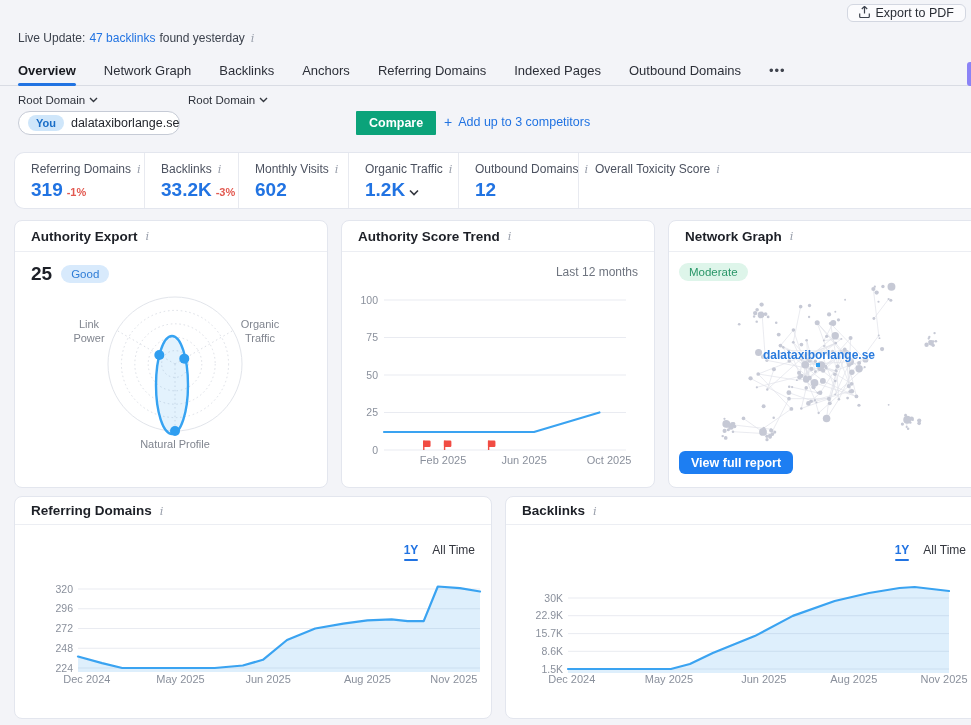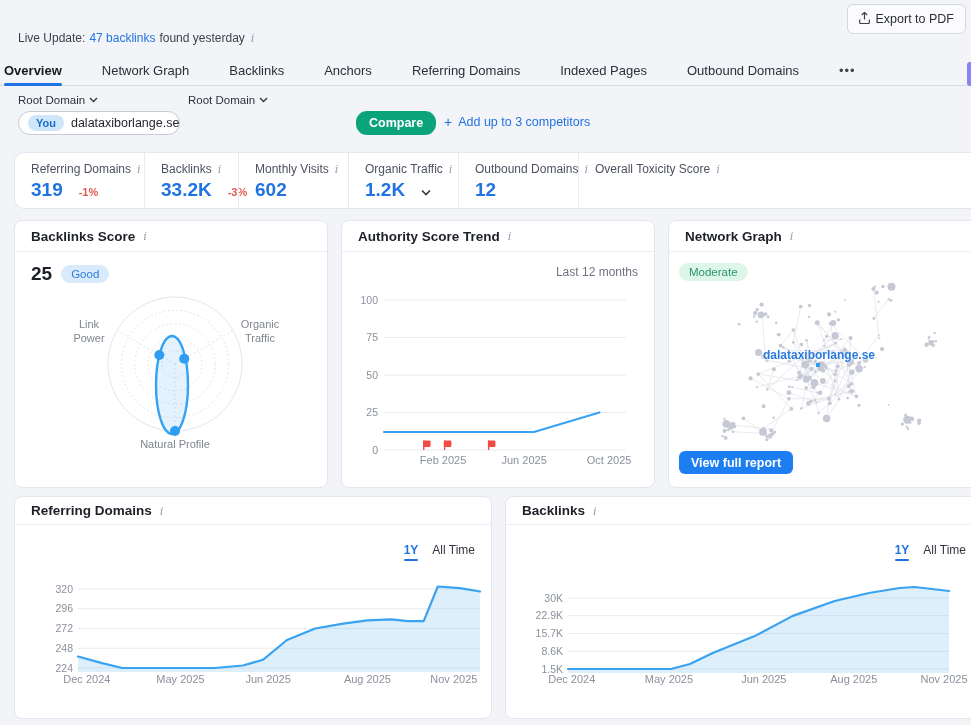--- a/index.html
+++ b/index.html
@@ -8,51 +8,51 @@
   .page { position:relative; width:971px; height:725px; overflow:hidden; }
 
   
   .top-header { position:absolute; left:0; top:0; width:100%; height:55px; }
   .title-row { position:absolute; left:18px; top:5px; display:flex; align-items:center; gap:7px; }
   .page-title { font-size:16px; font-weight:bold; color:#1d2027; }
   .ext-icon svg { display:block; }
   .live-row { position:absolute; left:18px; top:31px; font-size:12px; color:#3c424d; display:flex; gap:4px; align-items:center; }
   .link { color:var(--accent); text-decoration:none; cursor:pointer; }
   .info-i { font-family:"DejaVu Serif", serif; font-style:italic; color:#9ba1ad; font-size:11.5px; padding:0 2px; cursor:default; }
-  .export-btn { position:absolute; right:5px; top:4px; height:30px; display:flex; align-items:center; gap:6px;
+  .export-btn { position:absolute; right:5px; top:4px; height:18px; display:flex; align-items:center; gap:6px;
     padding:0 11px; border:1px solid #d3d7e1; border-radius:6px; background:rgba(255,255,255,.65);
     font-size:12.5px; color:#2a2e36; cursor:pointer; }
 
   
-  .tabbar { position:absolute; left:0; top:55px; width:100%; height:31px; border-bottom:1px solid #d9dce4; display:flex; align-items:stretch; gap:40px; padding-left:4px; }
+  .tabbar { position:absolute; left:0; top:55px; width:100%; height:31px; border-bottom:1px solid #d9dce4; display:flex; align-items:stretch; gap:28px; padding-left:18px; }
   .tab { position:relative; font-size:13px; color:#2c2f38; display:flex; align-items:center; cursor:pointer; white-space:nowrap; }
   .tab.active { font-weight:bold; color:#17191f; }
   .tab.active::after { content:""; position:absolute; left:0; right:0; bottom:-1px; height:3px; border-radius:3px; background:var(--accent); }
   .tab.more { font-size:13px; letter-spacing:1px; color:#40444e; }
   .purple-sliver { position:absolute; right:0; top:62px; width:4px; height:24px; background:#8b83f6; border-radius:3px 0 0 3px; }
 
   
   .filters { position:absolute; left:0; top:87px; width:100%; height:62px; }
   .sel-label { position:absolute; top:7px; font-size:11.5px; color:#2e323b; display:flex; align-items:center; gap:4px; cursor:pointer; }
   .combo { position:absolute; top:24px; height:24px; background:#fff; border:1px solid #c6cbd6; border-radius:12px; display:flex; align-items:center; padding:0 9px; gap:7px; }
   .you-chip { background:#cfe6fa; color:#1a6ec7; font-size:11px; font-weight:bold; border-radius:9px; padding:2px 8px; }
   .combo-value { font-size:12.5px; color:#23262d; }
   .gray-dot { width:10px; height:10px; border-radius:50%; background:#b9bec9; }
   .placeholder { font-size:12.5px; color:#9aa0ab; }
-  .compare-btn { position:absolute; left:356px; top:24px; height:24px; padding:0 13px; border:none; border-radius:11px;
+  .compare-btn { position:absolute; left:356px; top:24px; height:24px; padding:0 13px; border:none; border-radius:1px;
     background:var(--green); color:#fff; font-size:12.5px; font-weight:bold; cursor:pointer;text-align:right; }
   .add-comp { position:absolute; left:444px; top:28px; font-size:12.5px; color:var(--accent); display:flex; gap:6px; align-items:center; cursor:pointer; }
   .plus { font-size:14px; line-height:1; }
 
   
   .metrics-card { position:absolute; left:14px; top:152px; width:957px; height:57px; background:#fff; border:1px solid #e3e6ee; border-radius:10px 0 0 10px; border-right:none; display:flex; }
   .metric { padding:9px 0 0 16px; }
   .metric + .metric { border-left:1px solid #e8eaf0; }
   .m-label { display:flex; align-items:center; gap:4px; font-size:12px; color:#4c5260; white-space:nowrap; }
-  .m-value { margin-top:3px; font-size:19px; font-weight:bold; color:var(--accent); display:flex; align-items:baseline; gap:16px; }
+  .m-value { margin-top:3px; font-size:19px; font-weight:bold; color:var(--accent); display:flex; align-items:baseline; gap:4px; }
   .m-delta { font-size:11px; font-weight:bold; color:var(--red); }
   .m-link { margin-top:7px; font-size:12.5px; }
   .chev { display:inline-block; }
 
   
   .card { position:absolute; background:#fff; border:1px solid #e3e6ee; border-radius:8px; overflow:hidden; }
   .card-header { height:31px; border-bottom:1px solid #eceef3; display:flex; align-items:center; gap:6px; padding:0 16px; }
   .card-title { font-size:13.5px; font-weight:bold; color:#1d2027; }
   .chart-svg { position:absolute; left:0; top:0; pointer-events:none; }
 
@@ -191,21 +191,21 @@
     <div class="metric" style="flex:1">
       <div class="m-label">
           <span>Overall Toxicity Score</span>
           <span class="info-i">i</span>
         </div>
     </div>
   </div>
 
   <div class="card" style="left:14px; top:220px; width:314px; height:268px;">
     <div class="card-header">
-        <span class="card-title">Backlinks Score</span>
+        <span class="card-title">Authority Export</span>
         <span class="info-i">i</span>
       </div>
     <div class="score-row">
       <span class="score-num">25</span>
       <span class="badge-good">Good</span>
     </div>
     <svg id="radar-svg" class="chart-svg" width="314" height="268">
         <circle cx="160" cy="143" r="13.4" fill="none" stroke="#dcdfe6" stroke-width="1" stroke-dasharray="1.5,2.8"></circle>
         <circle cx="160" cy="143" r="26.8" fill="none" stroke="#dcdfe6" stroke-width="1" stroke-dasharray="1.5,2.8"></circle>
         <circle cx="160" cy="143" r="40.199999999999996" fill="none" stroke="#dcdfe6" stroke-width="1" stroke-dasharray="1.5,2.8"></circle>

